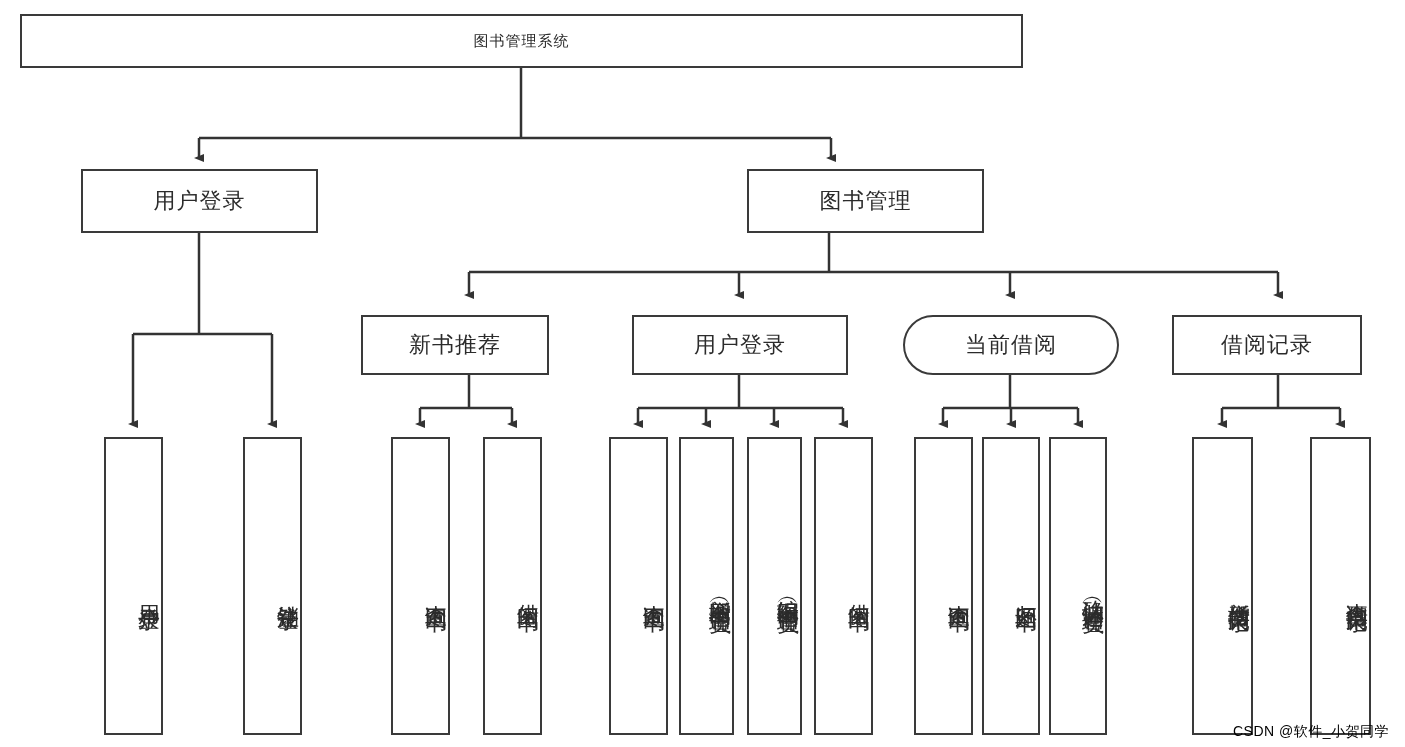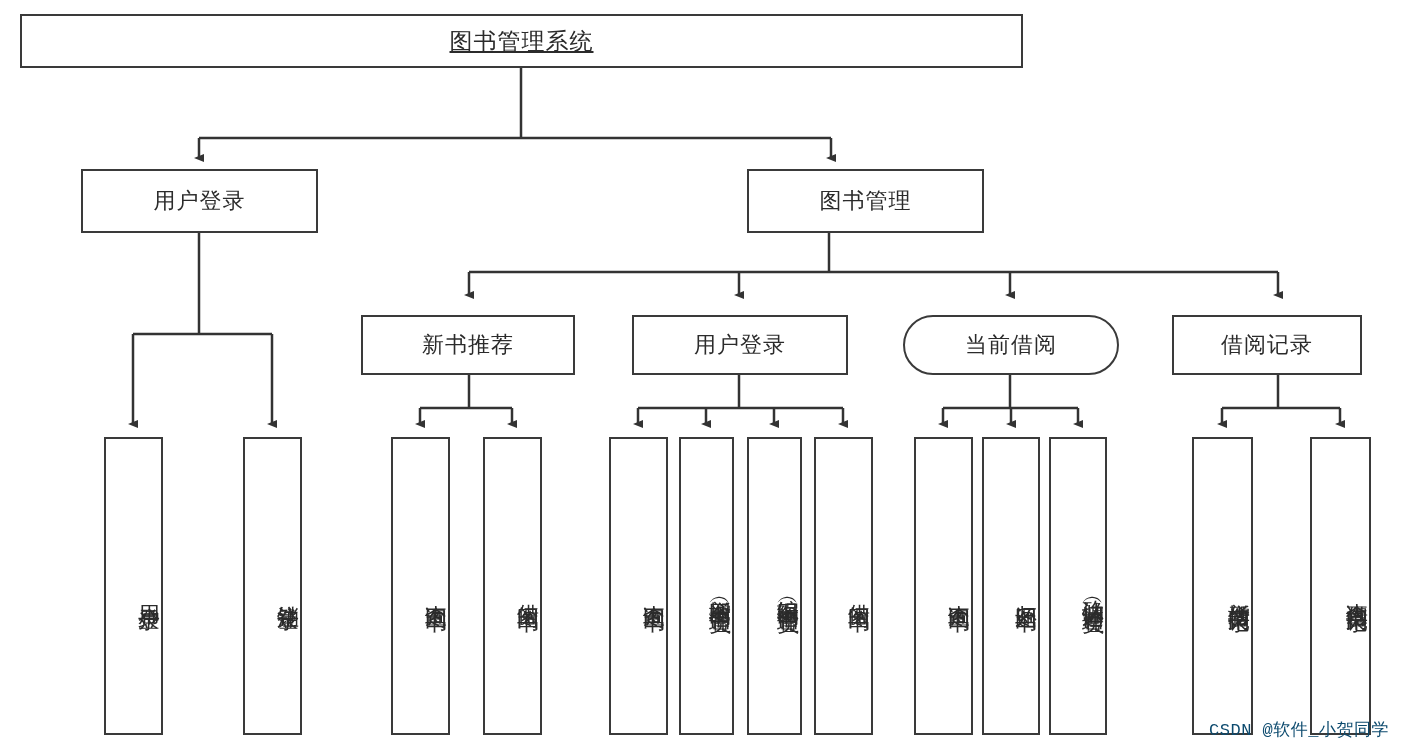--- a/index.html
+++ b/index.html
@@ -34,48 +34,46 @@
     justify-content: center;
     color: #2b2b2b;
     z-index: 2;
   }
   .node.h {
     font-size: 22px;
     letter-spacing: 1px;
     white-space: nowrap;
   }
   .node.root {
-    font-size: 23px;
-    text-decoration: underline;
+    font-size: 15px;
   }
   .node.v {
     writing-mode: vertical-rl;
     text-orientation: upright;
     font-size: 22px;
     line-height: 1.12;
     letter-spacing: 2px;
     padding-top: 10px;
     align-items: flex-start;
     justify-content: center;
   }
   .node.v .vtext {
     writing-mode: vertical-rl;
     text-orientation: upright;
     display: block;
   }
   .watermark {
     position: absolute;
     right: 16px;
     bottom: 6px;
-    font-size: 17px;
-    color: #0c4a6e;
+    font-size: 14px;
+    color: #000000;
     white-space: nowrap;
     z-index: 5;
     letter-spacing: 0.5px;
-    font-family: Liberation Mono, monospace;
   }
 </style>
 </head>
 <body>
 
 <div id="canvas">
 
   <svg id="edges" viewBox="0 0 1405 747">
     <defs>
       <marker id="arrow" markerWidth="10" markerHeight="10" refX="4" refY="5" orient="auto" markerUnits="userSpaceOnUse">
@@ -130,21 +128,21 @@
     <span>图书管理系统</span>
   </div>
 
   <div class="node h" style="left:81px; top:169px; width:237px; height:64px;">
     <span>用户登录</span>
   </div>
   <div class="node h" style="left:711px; top:169px; width:237px; height:64px;margin-left:36px;">
     <span>图书管理</span>
   </div>
 
-  <div class="node h" style="left:361px; top:315px; width:214px; height:60px;">
+  <div class="node h" style="left:361px; top:315px; width:188px; height:60px;">
     <span>新书推荐</span>
   </div>
   <div class="node h" style="left:632px; top:315px; width:216px; height:60px;">
     <span>用户登录</span>
   </div>
   <div class="node h" style="left:903px; top:315px; width:216px; height:60px;border-radius:30px;">
     <span>当前借阅</span>
   </div>
   <div class="node h" style="left:1172px; top:315px; width:190px; height:60px;">
     <span>借阅记录</span>

